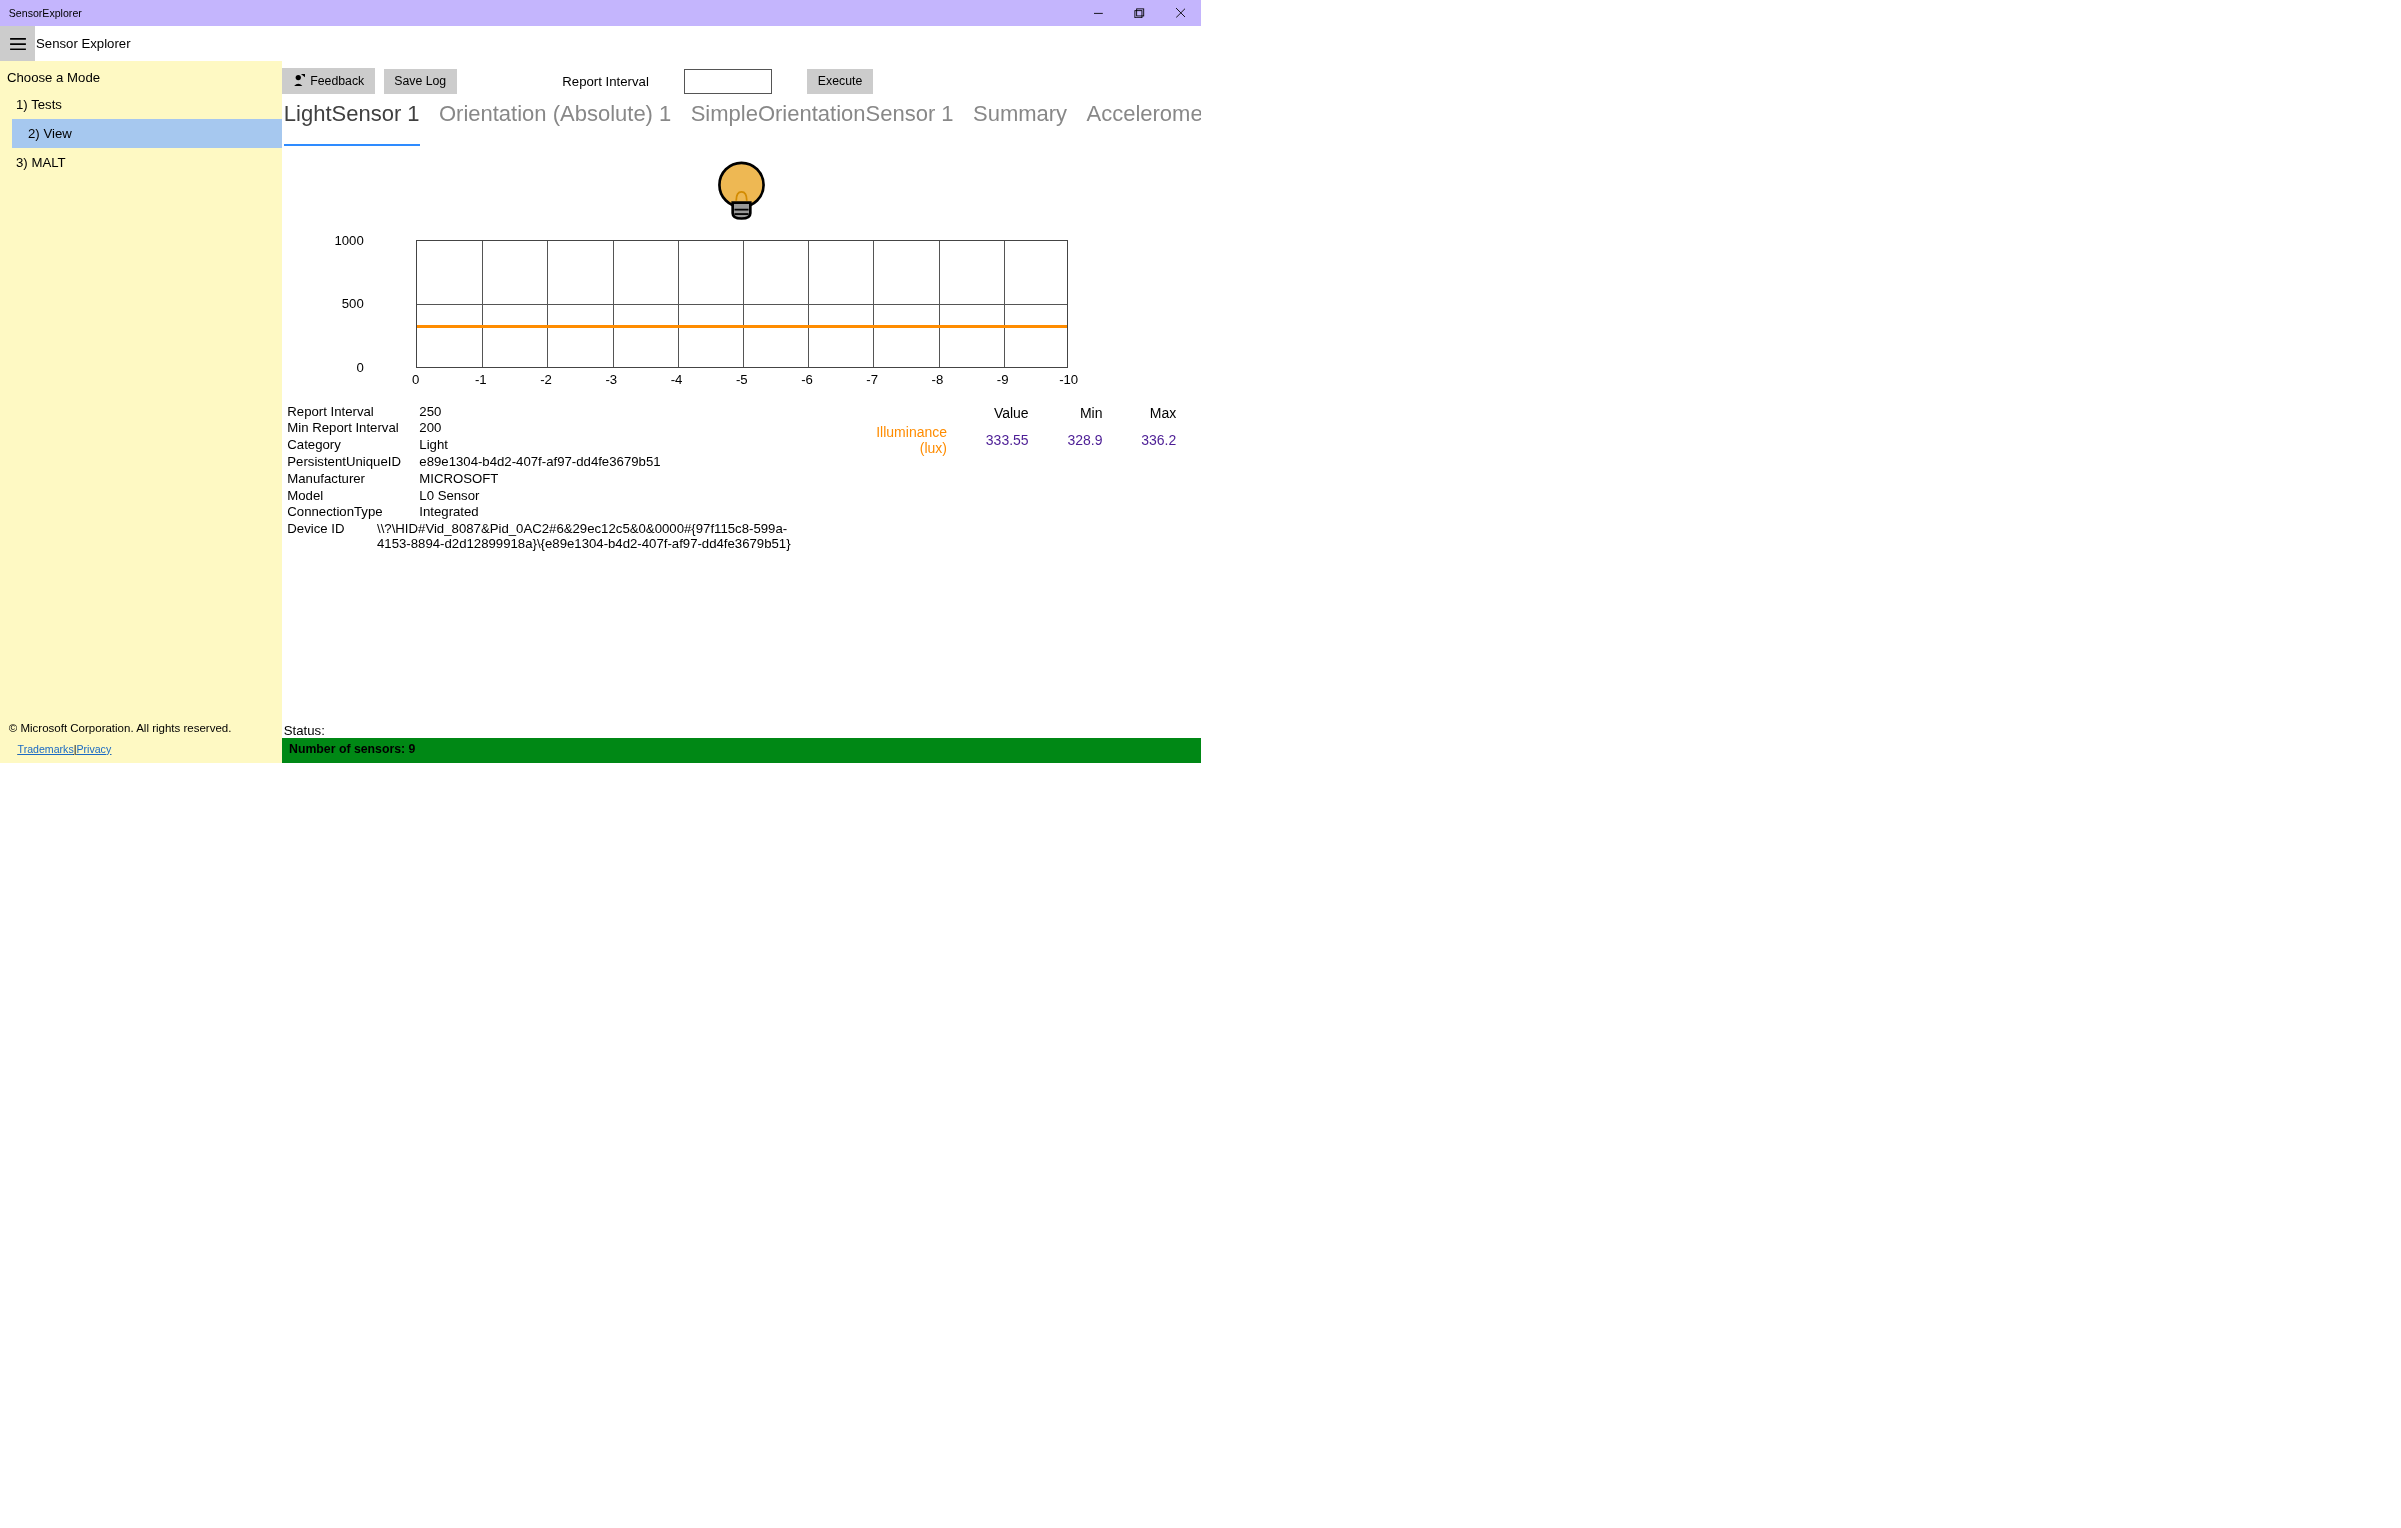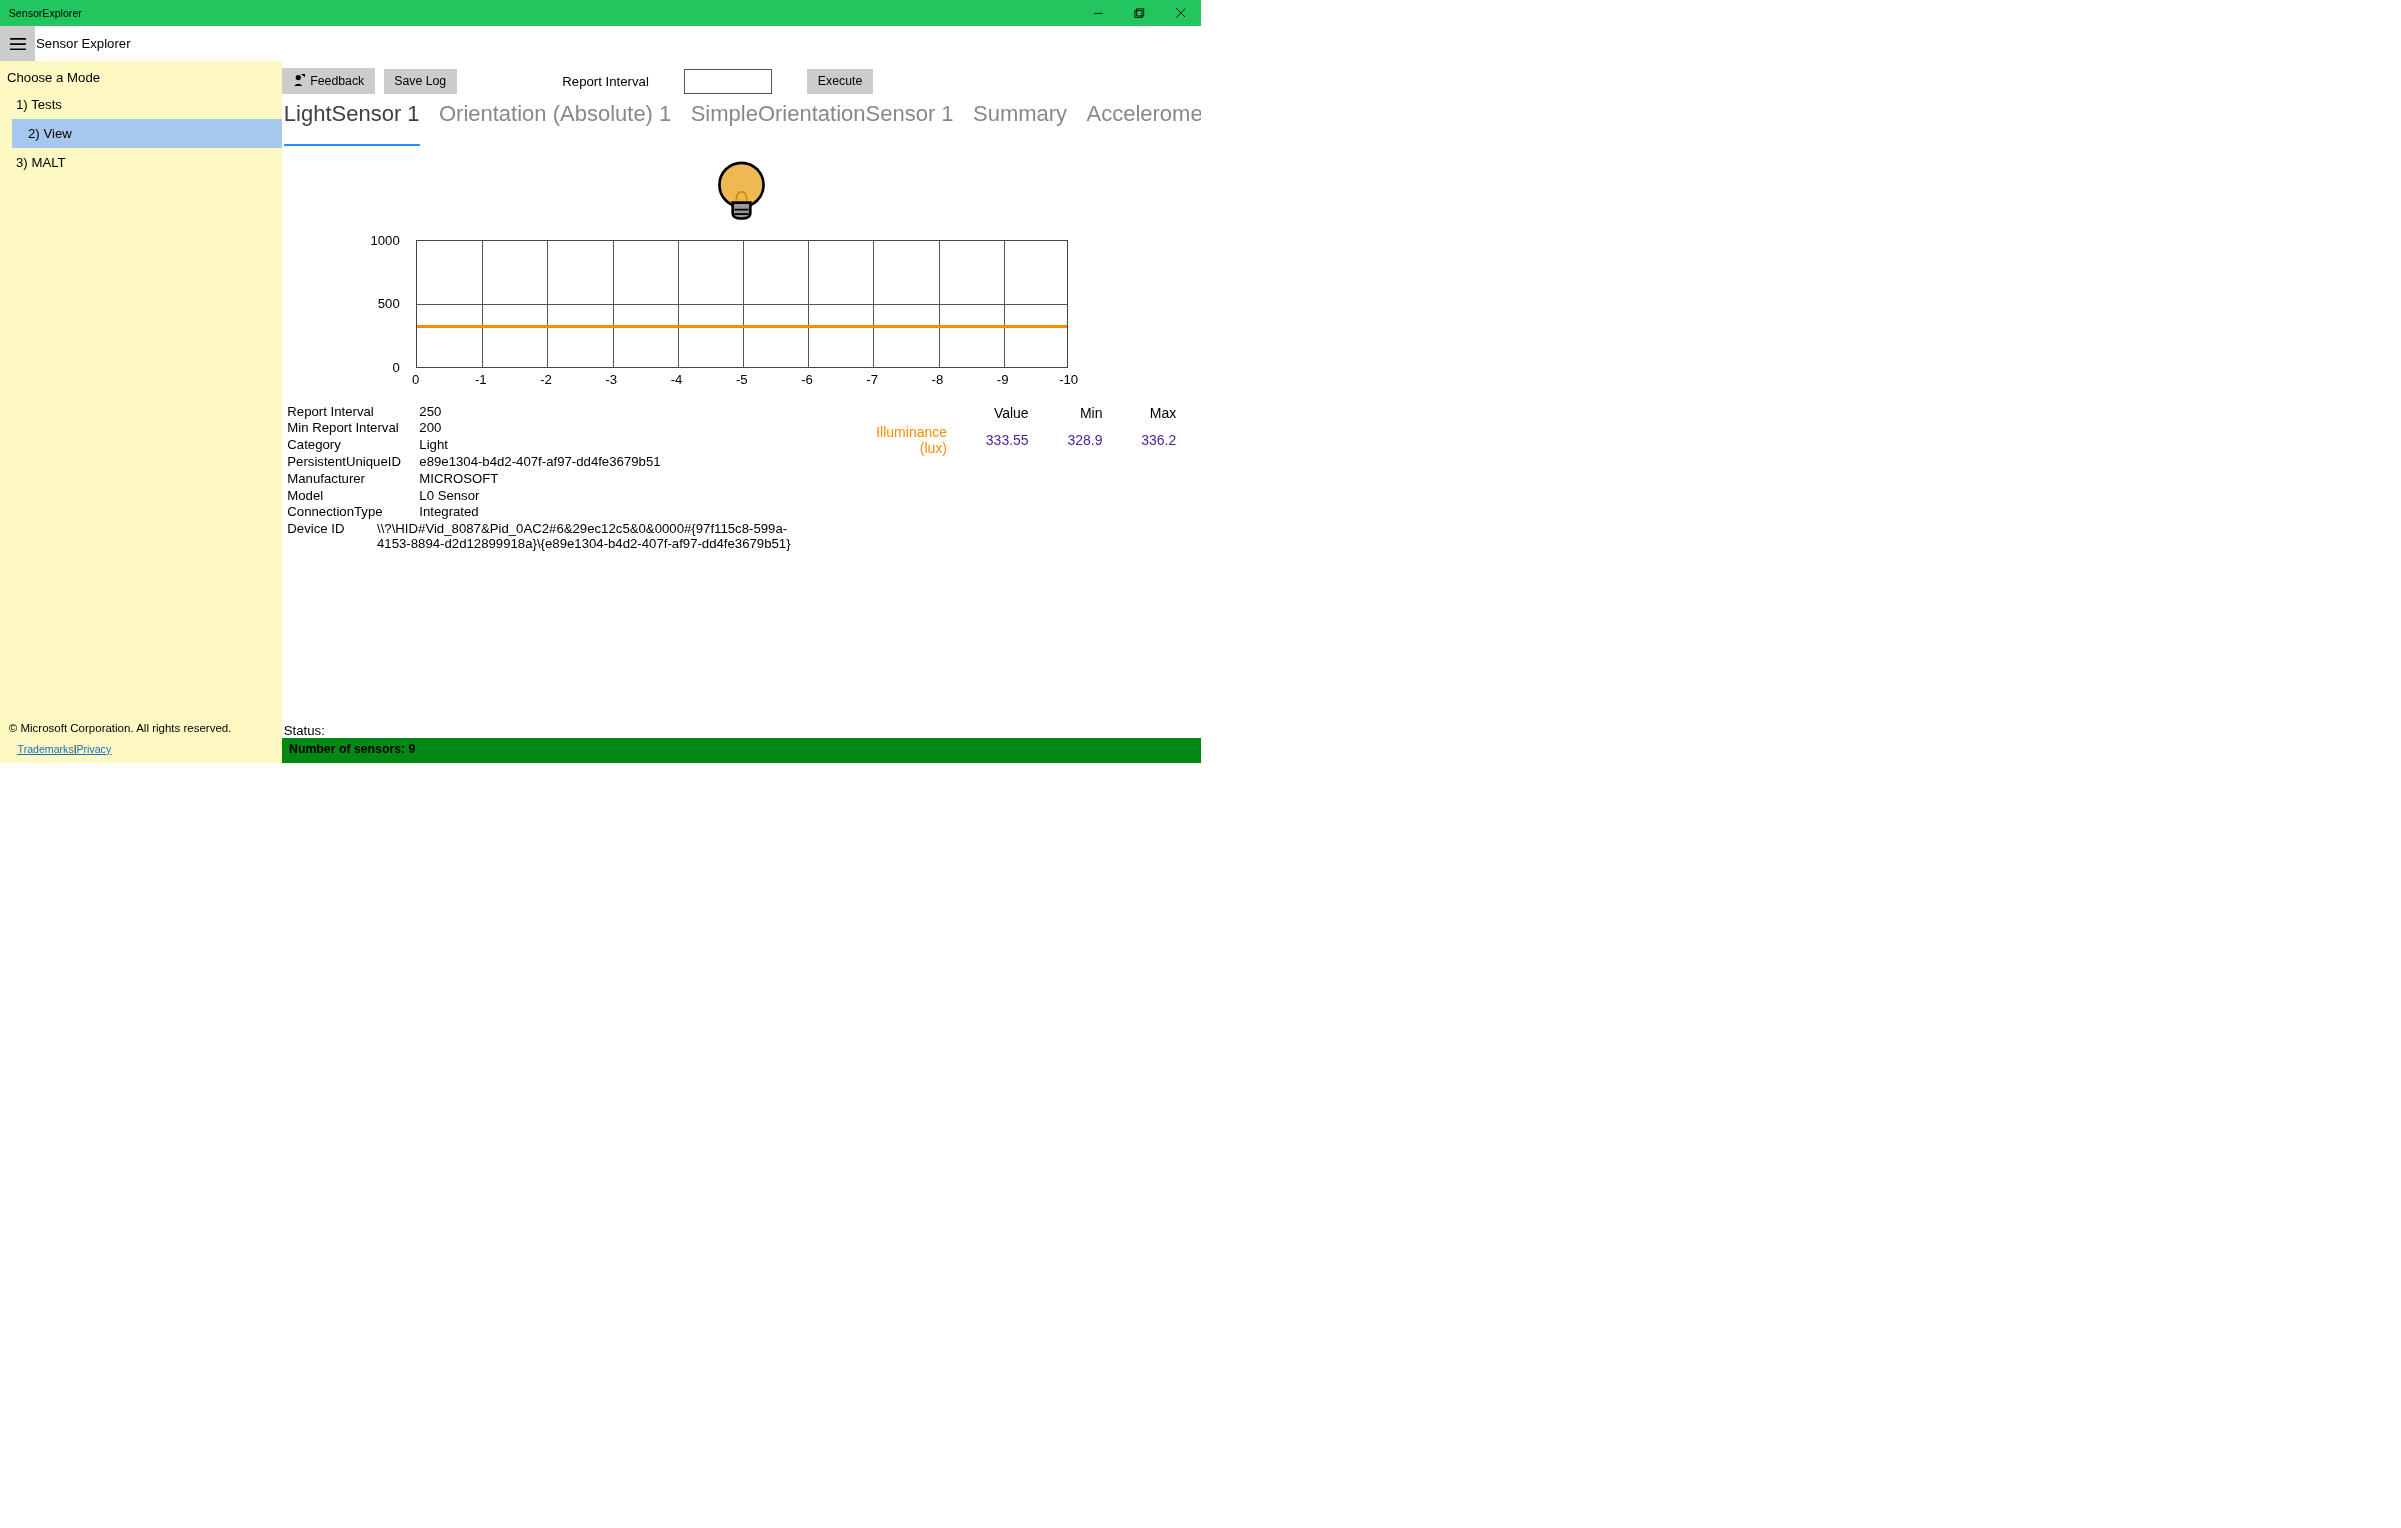--- a/index.html
+++ b/index.html
@@ -1,18 +1,18 @@
 <!DOCTYPE html>
 <html style="font-size:14px"><head>
 <meta charset="utf-8">
 <style>
   * { box-sizing: border-box; margin: 0; padding: 0; font-family: "Segoe UI", Arial, sans-serif; }
   body { width: 1201px; height: 764px; background: #fff; overflow: hidden; font-size: 12.3px; color: #000; }
 
-  .titlebar { height: 26.4px; display: flex; align-items: center; padding-left: 8.8px; font-size: 10.6px; background: #22c55e; position: relative; }
+  .titlebar { height: 26.4px; display: flex; align-items: center; padding-left: 8.8px; font-size: 10.6px; background: #c4b5fd; position: relative; }
   .titlebar .controls { position: absolute; right: 0; top: 0; display: flex; }
   .titlebar .tbbtn { width: 41px; height: 26.4px; display: flex; align-items: center; justify-content: center; font-size: 12.3px; font-family: "Segoe MDL2 Assets","Segoe UI Symbol",Arial; }
 
   .header { height: 35px; display: flex; align-items: center; }
   .hamburger { width: 35px; height: 35px; background: #ccc; display: flex; align-items: center; justify-content: center; }
   .hamburger svg { width:16px; height:12.3px; }
   .apptitle { padding-left: 1px; font-size: 13.2px; }
 
   .content { display: flex; height: calc(100% - 62px); }
   .sidebar { width: 282px; background: #fef9c3; display: flex; flex-direction: column; }
@@ -31,21 +31,21 @@
 
   .tabs { display: flex; gap: 19.4px; padding: 1.8px 0 8.8px 1.8px; font-size: 22px; color: #888; white-space: nowrap; overflow: hidden; }
   .tab { cursor: default; }
   .tab.active { color: #404040; border-bottom: 2.6px solid #2e8bff; padding-bottom: 17px; }
 
   .sensorview { padding: 0 1.8px; }
   .bulb-wrap { display: flex; justify-content: center; padding: 5.3px 0 8.8px 0; }
   .bulb { width: 53px; height: 71px; }
 
   .chart { position: relative; margin-left: 123px; width: 661px; }
-  .ylabel { position: absolute; right: 668px; font-size: 13.2px; text-align: right; }
+  .ylabel { position: absolute; right: 704px; font-size: 13.2px; text-align: right; }
   .plot { border: 0.9px solid #444; height: 128px; width: 652px; position: relative; margin-left: 8.8px; background: #fff; }
   .gridv { position: absolute; top:0; bottom:0; width:0.9px; background:#555; }
   .gridh { position: absolute; left:0; right:0; height:0.9px; background:#555; }
   .dataline { position: absolute; left:0; right:0; height:2.6px; background:#ff8c00; }
   .xlabels { display:flex; width:670px; font-size:13.2px; justify-content:space-between; padding-top:3.5px; }
   .xlabels span { width:17.6px; text-align:center; }
 
   .readout { display:flex; padding: 16px 3.5px 0 3.5px; gap: 35px; }
   .props { font-size: 13.2px; }
   .props .row { display:flex; padding: 0.9px 0; }

